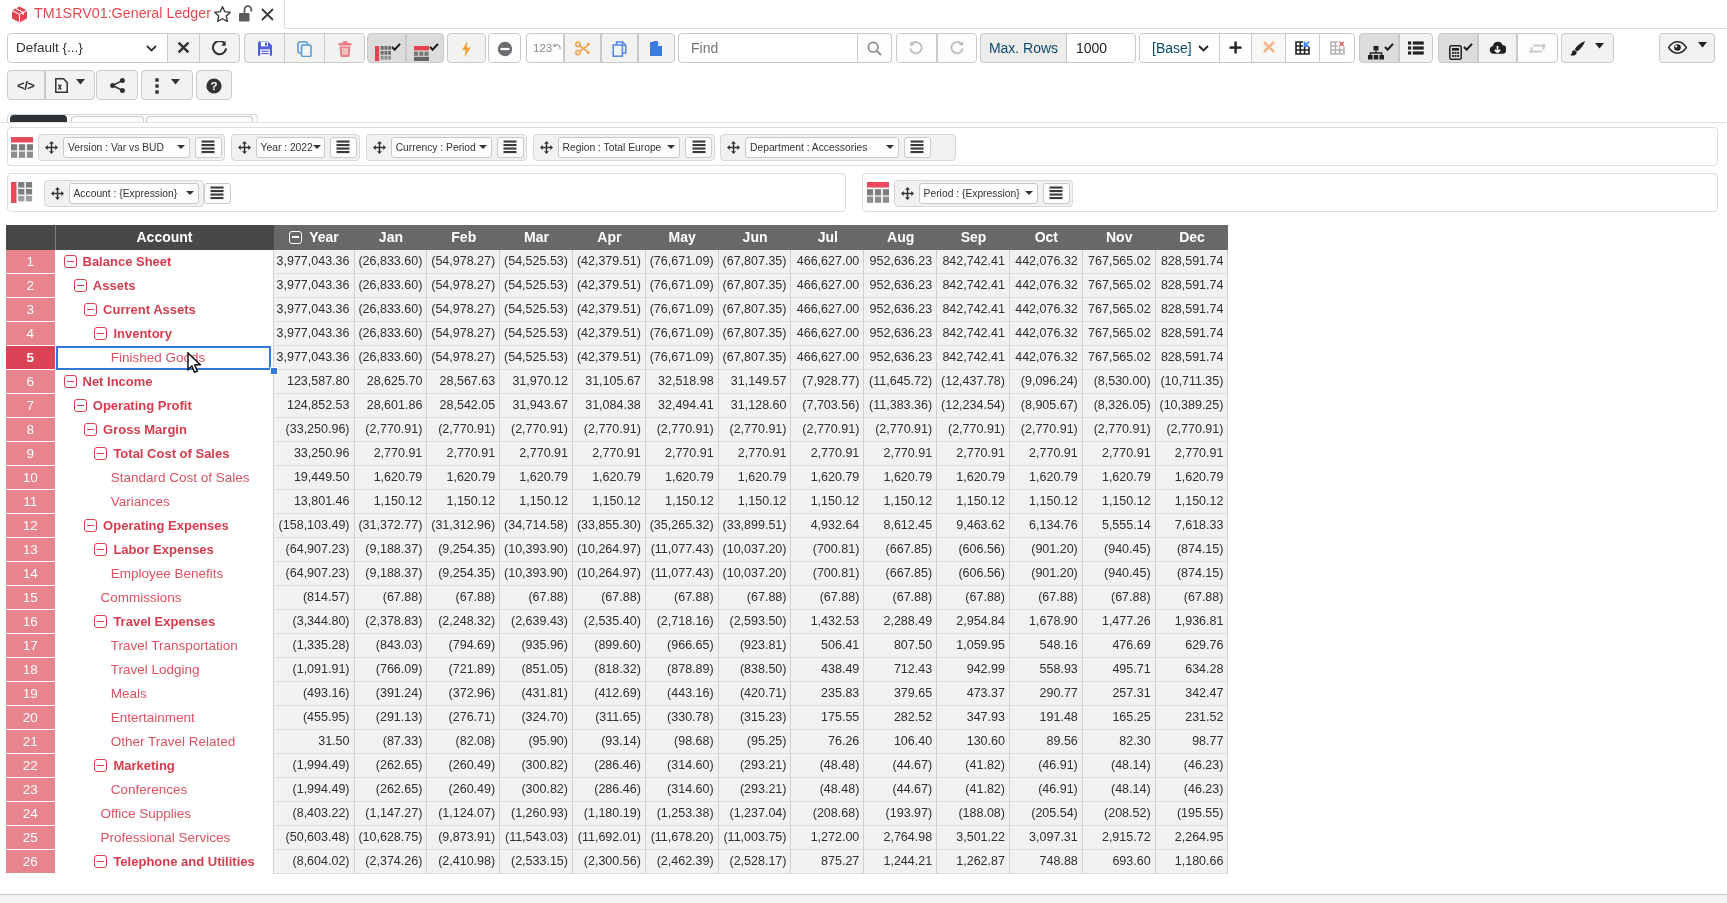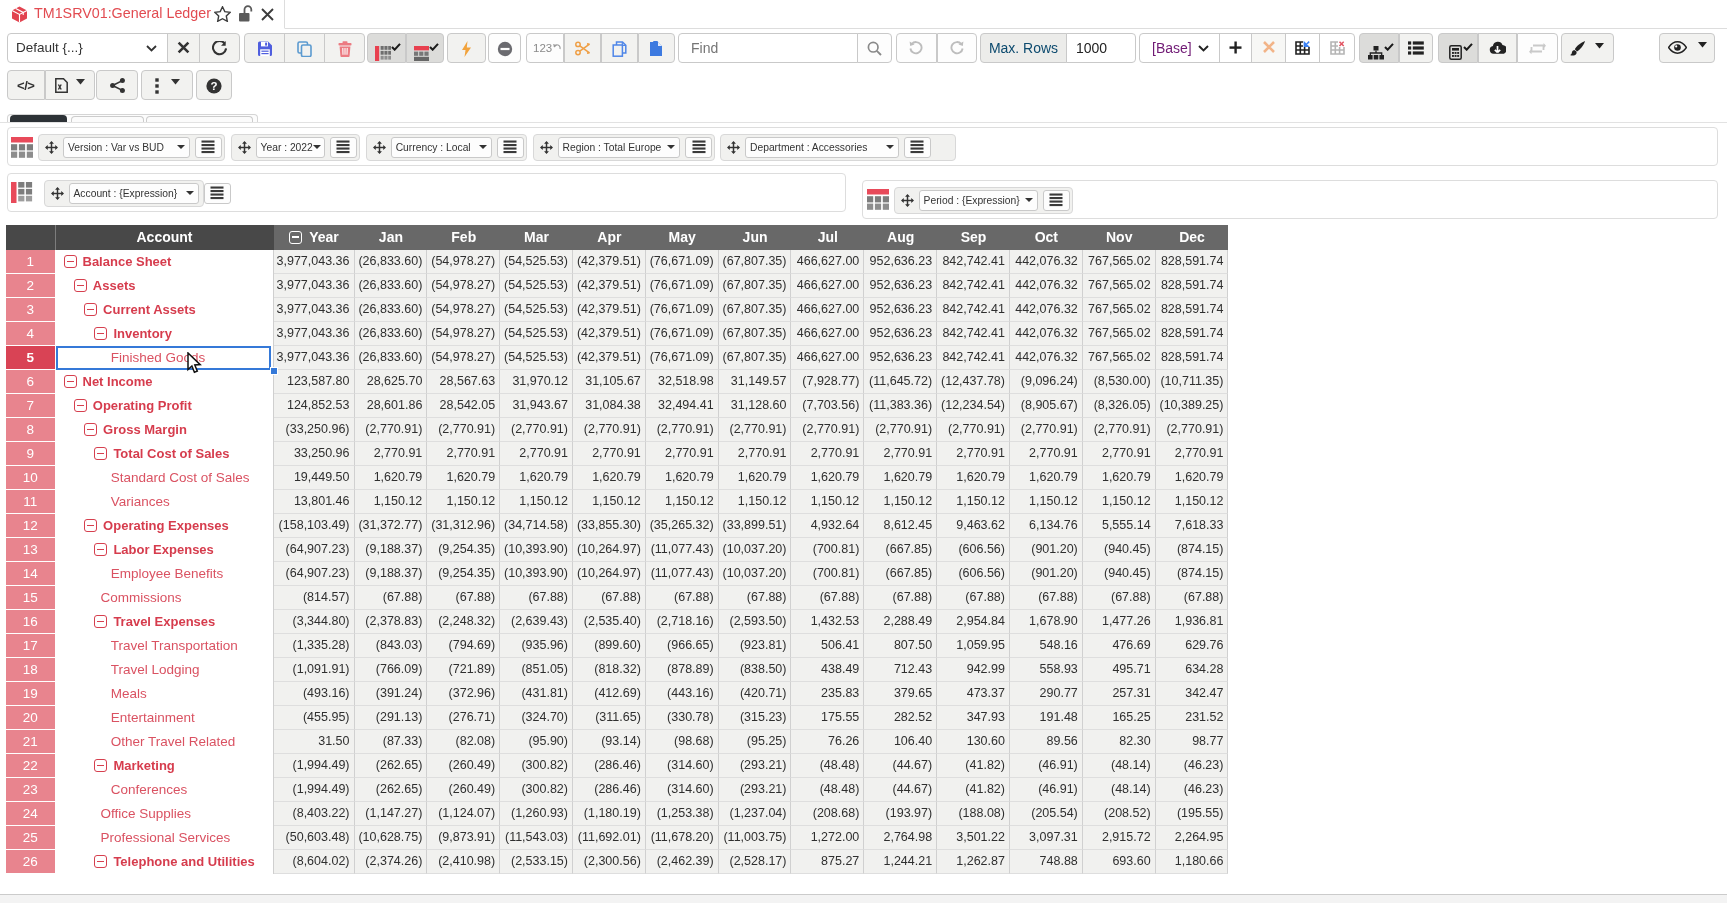--- a/index.html
+++ b/index.html
@@ -154,21 +154,21 @@
     </svg></div>
 <div class="tb" style="left:936.5px;top:33px;width:40.5px;height:30px;background:#fdfdfd;border-radius:0 4px 4px 0;"><svg width="16" height="15" viewBox="0 0 16 16">
       <path d="M12.6 3.2 A6 6 0 1 0 14 8" stroke="#bdbdbd" stroke-width="2" fill="none"></path>
       <path d="M14.8 0.6 L14.2 5.4 L9.6 3.6 Z" fill="#bdbdbd"></path>
     </svg></div>
 <div class="tb" style="left:980.0px;top:33px;width:87.0px;height:30px;background:#ececea;line-height:28px;text-align:center;border-radius:4px 0 0 4px;"><span style="font-size:14px;color:#0c4a6e">Max. Rows</span></div>
 <div class="tb" style="left:1066.0px;top:33px;width:70.0px;height:30px;background:#fff;line-height:28px;border-radius:0 4px 4px 0;">
     <span style="float:left;margin-left:9px;font-size:14px;color:#222">1000</span>
   </div>
 <div class="tb" style="left:1139.0px;top:33px;width:81.0px;height:30px;background:#fff;line-height:28px;border-radius:4px 0 0 4px;">
-    <span style="float:left;margin-left:12px;font-size:14px;color:#701a75">[Base]</span>
+    <span style="float:left;margin-left:12px;font-size:14px;color:#0c4a6e">[Base]</span>
     <svg style="float:right;margin:11px 10px 0 0" width="11" height="7" viewBox="0 0 11 7">
       <path d="M1 1 L5.5 5.5 L10 1" stroke="#222" stroke-width="1.9" fill="none"></path>
     </svg>
   </div>
 <div class="tb" style="left:1219.0px;top:33px;width:33.0px;height:30px;background:#fff;"><svg width="13" height="13" viewBox="0 0 13 13">
       <rect x="5.4" y="0.5" width="2.4" height="12" fill="#222"></rect>
       <rect x="0.5" y="5.4" width="12" height="2.4" fill="#222"></rect>
     </svg></div>
 <div class="tb" style="left:1251.0px;top:33px;width:35.0px;height:30px;background:#f7f7f5;"><svg width="12" height="12" viewBox="0 0 12 12">
       <path d="M1 1 L11 11 M11 1 L1 11" stroke="#f2b488" stroke-width="2.6"></path>
@@ -316,21 +316,21 @@
         </svg>
       </span>
     </div>
     <div class="chip" style="left:358.2px;width:160.9px">
       <svg class="mv" width="13" height="13" viewBox="0 0 16 16">
         <path d="M8 0 L11 3.4 H5 Z M8 16 L5 12.6 H11 Z M0 8 L3.4 5 V11 Z M16 8 L12.6 5 V12.6 11 Z" fill="#333"></path>
         <rect x="1.5" y="7.1" width="13" height="1.8" fill="#333"></rect>
         <rect x="7.1" y="1.5" width="1.8" height="13" fill="#333"></rect>
       </svg>
       <span class="csel" style="width:100.9px">
-        <span class="ct">Currency : Local</span>
+        <span class="ct">Currency : Period</span>
         <span class="car"></span>
       </span>
       <span class="lbtn">
         <svg width="14" height="14" viewBox="0 0 14 14">
           <rect x="0.5" y="0.5" width="13" height="2.1" fill="#3a3a3a"></rect>
           <rect x="0.5" y="4.0" width="13" height="2.1" fill="#3a3a3a"></rect>
           <rect x="0.5" y="7.5" width="13" height="2.1" fill="#3a3a3a"></rect>
           <rect x="0.5" y="11.0" width="13" height="2.1" fill="#3a3a3a"></rect>
         </svg>
       </span>
@@ -397,21 +397,21 @@
       <span class="lbtn">
         <svg width="14" height="14" viewBox="0 0 14 14">
           <rect x="0.5" y="0.5" width="13" height="2.1" fill="#3a3a3a"></rect>
           <rect x="0.5" y="4.0" width="13" height="2.1" fill="#3a3a3a"></rect>
           <rect x="0.5" y="7.5" width="13" height="2.1" fill="#3a3a3a"></rect>
           <rect x="0.5" y="11.0" width="13" height="2.1" fill="#3a3a3a"></rect>
         </svg>
       </span>
     </div>
 </div>
-<div class="dimc" style="left:862px;top:180px;width:856px;height:39px">
+<div class="dimc" style="left:862px;top:173px;width:856px;height:39px">
     <svg style="position:absolute;left:3.5px;top:7.5px" width="22" height="21" viewBox="0 0 22 21">
       <rect x="0" y="0" width="22" height="5.5" fill="#e84a5a"></rect>
       <rect x="0.0" y="7.2" width="6.2" height="6.2" fill="#7d7d7d"></rect>
       <rect x="7.9" y="7.2" width="6.2" height="6.2" fill="#7d7d7d"></rect>
       <rect x="15.8" y="7.2" width="6.2" height="6.2" fill="#7d7d7d"></rect>
       <rect x="0.0" y="14.6" width="6.2" height="6.2" fill="#8d8d8d"></rect>
       <rect x="7.9" y="14.6" width="6.2" height="6.2" fill="#8d8d8d"></rect>
       <rect x="15.8" y="14.6" width="6.2" height="6.2" fill="#8d8d8d"></rect>
     </svg>
 <div class="chip" style="left:30.6px;width:179.1px">

